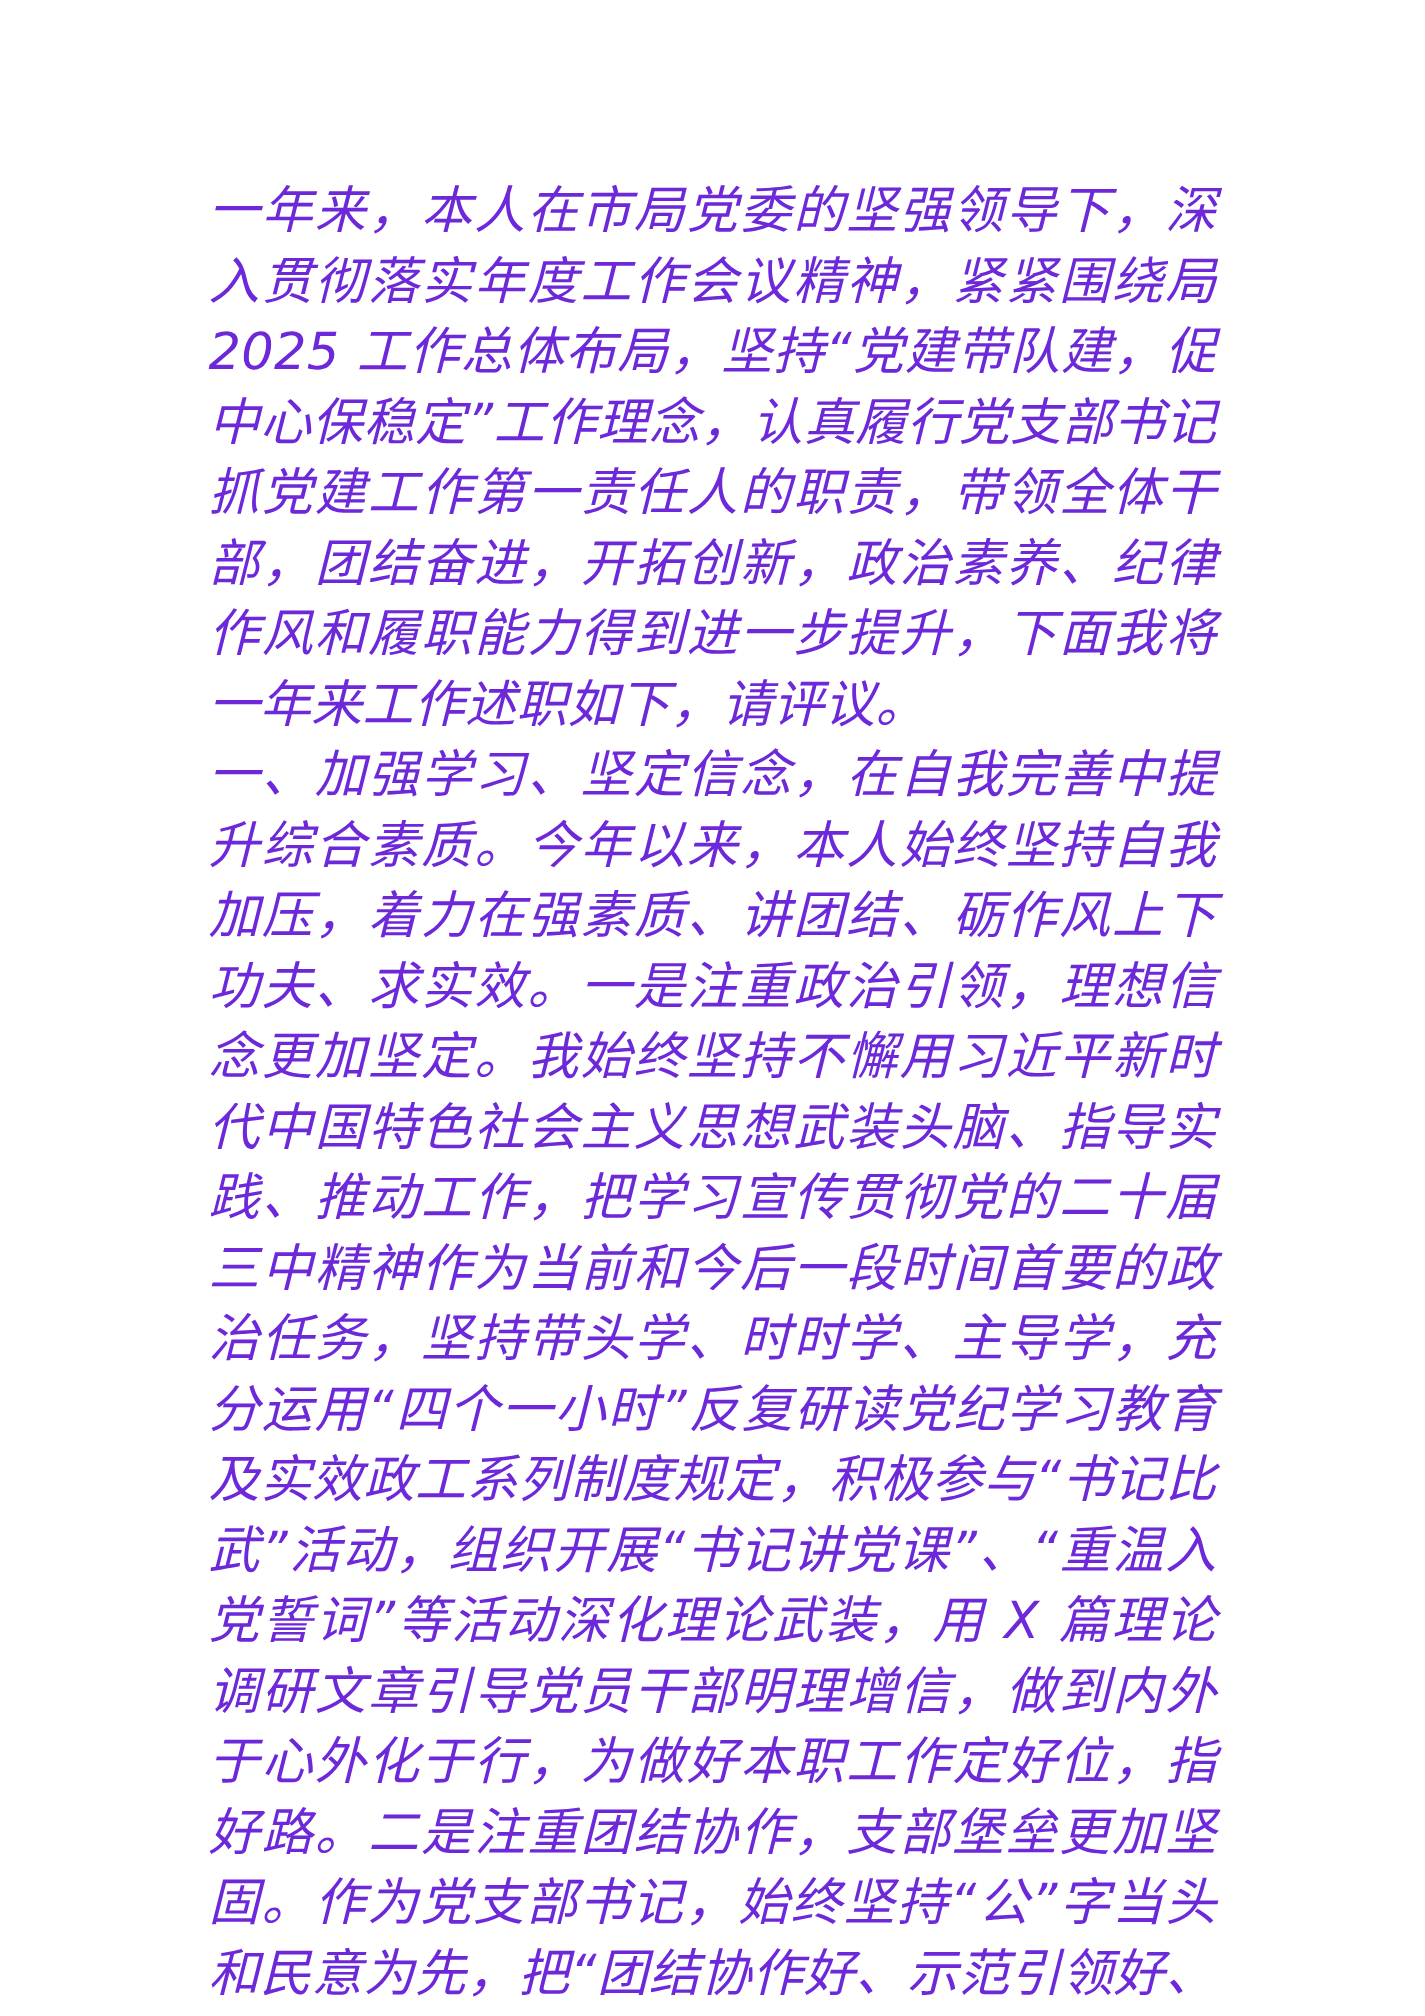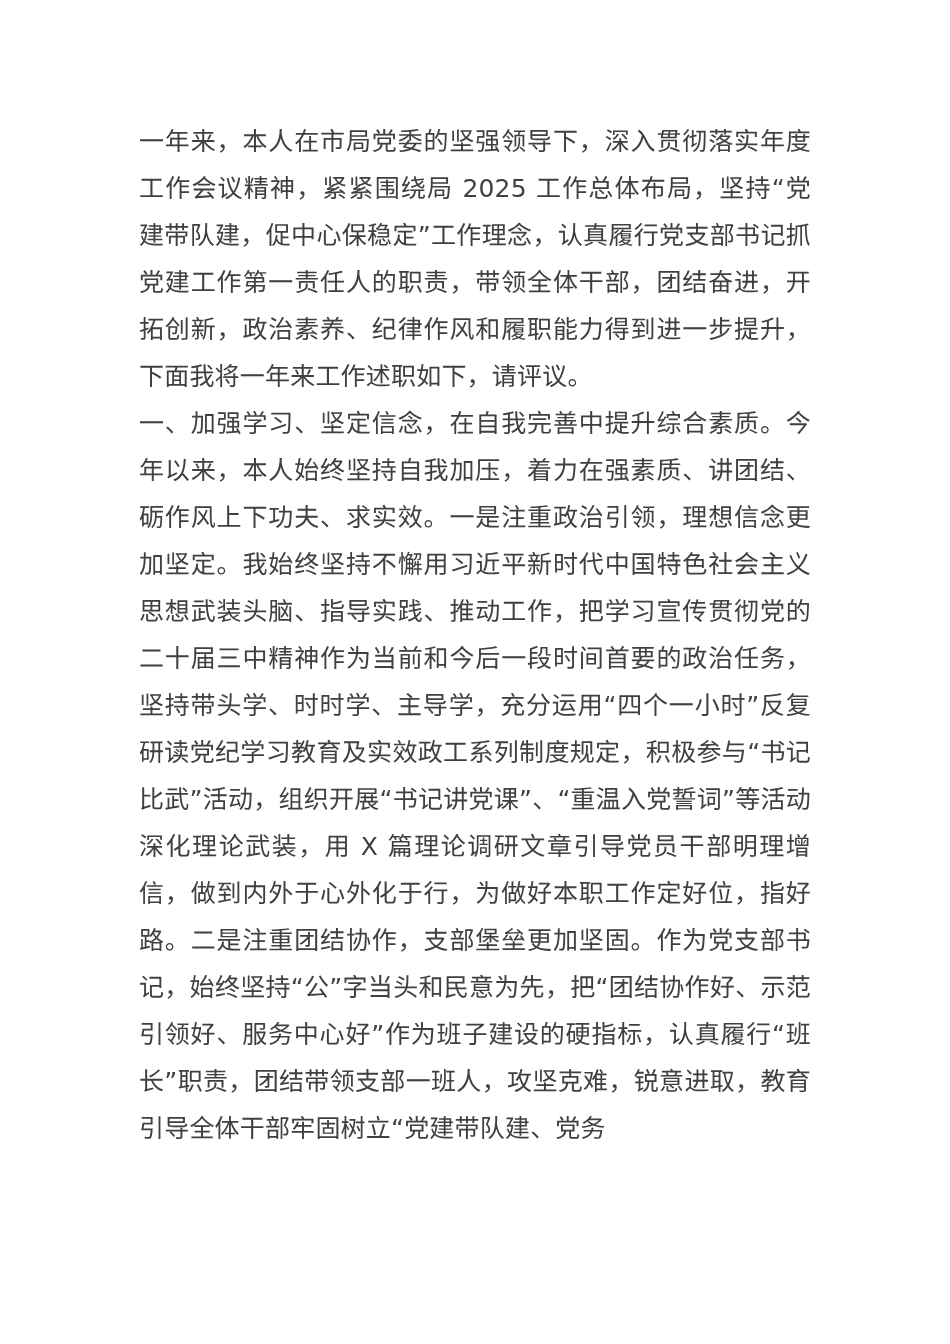--- a/index.html
+++ b/index.html
@@ -31,29 +31,30 @@
   .doc-body {
     position: absolute;
     left: 139px;
     top: 118px;
     width: 672px;
   }
 
   .para {
     margin: 0;
     padding: 0;
-    font-size: 25px;
+    font-size: 34px;
     line-height: 47px;
     letter-spacing: 0.2px;
     text-align: justify;
     text-justify: inter-character;
     text-align-last: left;
     word-break: break-all;
-    color: #404040;
+    color: #6d28d9;
     font-weight: 400;
+    font-style: italic;
   }
 
   .para + .para {
     margin-top: 0;
   }
 </style>
 </head>
 <body>
 
 <div class="page">

